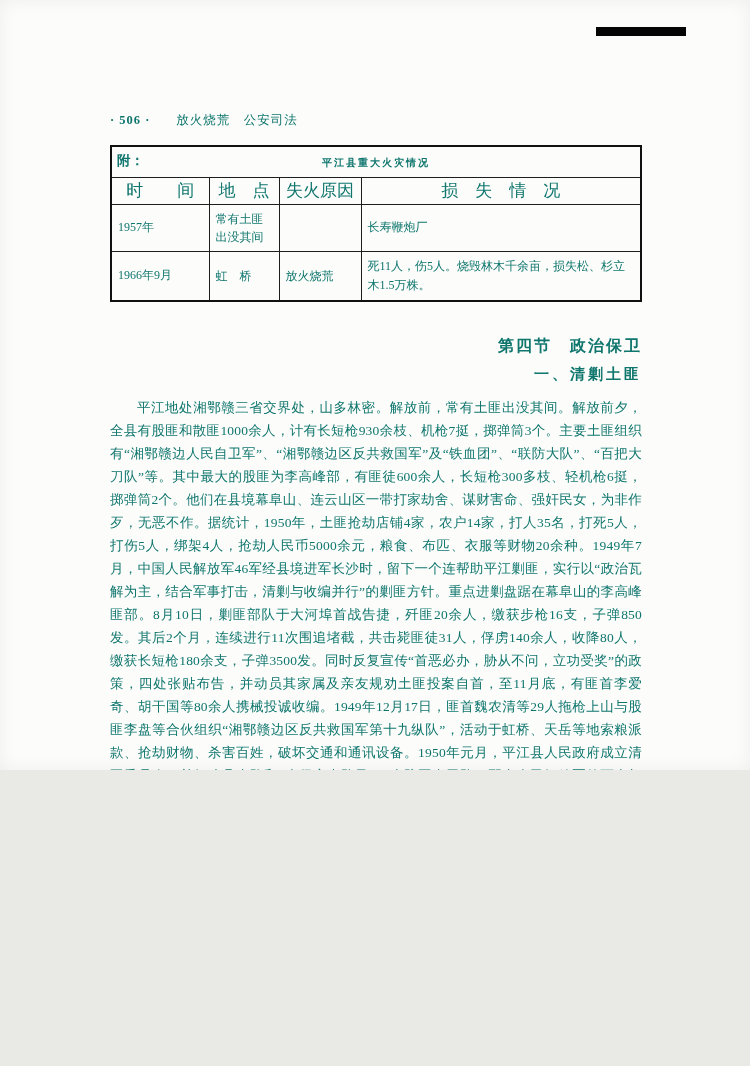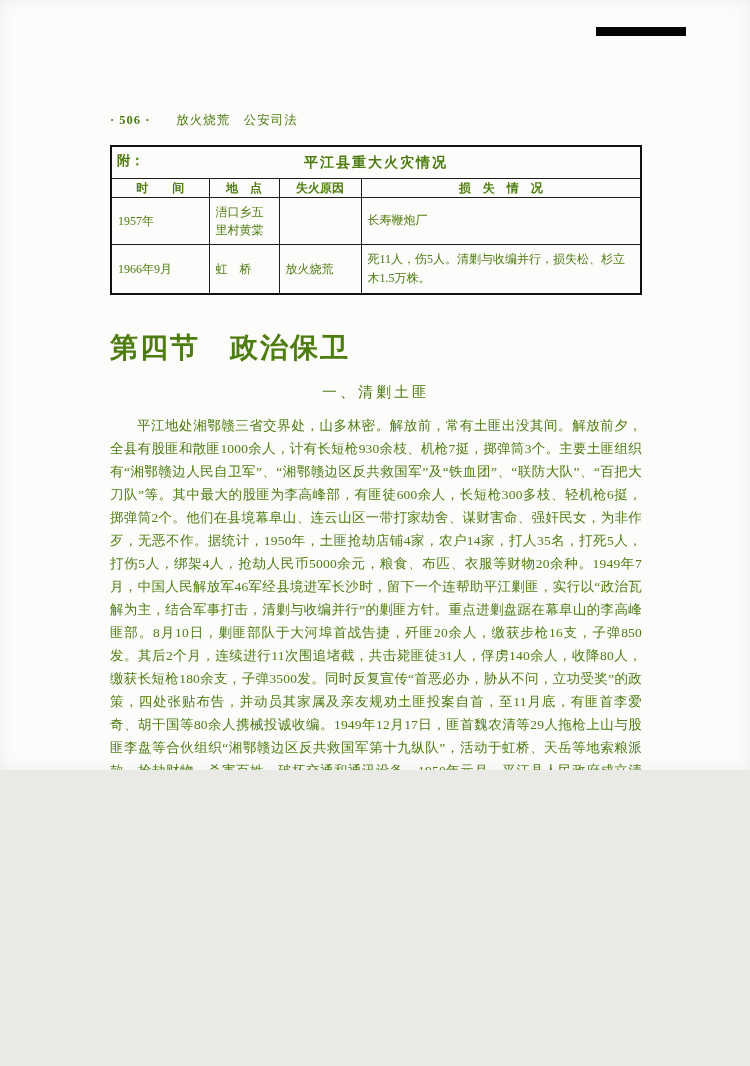--- a/index.html
+++ b/index.html
@@ -3,21 +3,21 @@
 <meta charset="utf-8">
 <style>
   html,body{margin:0;padding:0;background:#e9e9e6;}
   .page{
     position:relative;
     width:750px;height:770px;
     margin:0 auto;
     background:#fcfcfa;
     box-shadow:inset 0 0 18px rgba(0,0,0,0.06);
     font-family:"Liberation Serif","DejaVu Serif",serif;
-    color:#4d7c0f;
+    color:#0f766e;
     overflow:hidden;
   }
   .scan-bar{
     position:absolute;top:27px;right:64px;
     width:90px;height:9px;background:#050505;
   }
   .content{
     position:absolute;left:110px;top:112px;width:532px;
   }
   .running-header{
@@ -36,42 +36,42 @@
     padding:5px 6px;
     vertical-align:middle;
     text-align:left;
   }
   table.fire-table{border:2px solid #111;}
   .caption-cell{position:relative;height:20px;text-align:center !important;}
   .cap-label{
     position:absolute;left:5px;top:4px;
     font-weight:bold;font-size:13.5px;
   }
-  .cap-title{font-weight:bold;font-size:14px;letter-spacing:2px;}
+  .cap-title{font-weight:bold;font-size:10px;letter-spacing:2px;}
   tr.head-row th{
-    text-align:center;font-weight:bold;font-size:12px;
+    text-align:center;font-weight:normal;font-size:17px;
     padding:0 2px;
   }
   col.c-time{width:98px;}
   col.c-place{width:70px;}
   col.c-cause{width:82px;}
   col.c-loss{width:auto;}
   td.loss{line-height:1.6;}
   td.time{line-height:1.7;}
   
   .section-title{
     margin-top:34px;
-    text-align:left;
-    font-size:28px;font-weight:bold;
+    text-align:right;
+    font-size:16px;font-weight:bold;
     letter-spacing:2px;
   }
   .sub-title{
-    margin-top:16px;
-    text-align:center;
-    font-size:15px;font-weight:normal;
+    margin-top:8px;
+    text-align:right;
+    font-size:15px;font-weight:bold;
     letter-spacing:3px;
   }
   
   .body-text{margin-top:12px;}
   .body-text p{
     margin:0;
     text-indent:2em;
     font-size:13.5px;
     line-height:23px;
     letter-spacing:0.2px;
@@ -107,29 +107,29 @@
         </td>
       </tr>
       <tr class="head-row">
         <th>时　　间</th>
         <th>地　点</th>
         <th>失火原因</th>
         <th>损　失　情　况</th>
       </tr>
       <tr>
         <td class="time">1957年</td>
-        <td class="place">浯口乡五里村黄棠</td>
+        <td class="place">常有土匪出没其间</td>
         <td class="cause"></td>
         <td class="loss">长寿鞭炮厂</td>
       </tr>
       <tr>
         <td class="time">1966年9月</td>
         <td class="place">虹　桥</td>
         <td class="cause">放火烧荒</td>
-        <td class="loss">死11人，伤5人。清剿与收编并行，损失松、杉立木1.5万株。</td>
+        <td class="loss">死11人，伤5人。烧毁林木千余亩，损失松、杉立木1.5万株。</td>
       </tr>
     </tbody>
       </table>
 
     <div class="section-title">第四节　政治保卫</div>
     <div class="sub-title">一、清剿土匪</div>
 
     <div class="body-text">
       <p>平江地处湘鄂赣三省交界处，山多林密。解放前，常有土匪出没其间。解放前夕，全县有股匪和散匪1000余人，计有长短枪930余枝、机枪7挺，掷弹筒3个。主要土匪组织有“湘鄂赣边人民自卫军”、“湘鄂赣边区反共救国军”及“铁血团”、“联防大队”、“百把大刀队”等。其中最大的股匪为李高峰部，有匪徒600余人，长短枪300多枝、轻机枪6挺，掷弹筒2个。他们在县境幕阜山、连云山区一带打家劫舍、谋财害命、强奸民女，为非作歹，无恶不作。据统计，1950年，土匪抢劫店铺4家，农户14家，打人35名，打死5人，打伤5人，绑架4人，抢劫人民币5000余元，粮食、布匹、衣服等财物20余种。1949年7月，中国人民解放军46军经县境进军长沙时，留下一个连帮助平江剿匪，实行以“政治瓦解为主，结合军事打击，清剿与收编并行”的剿匪方针。重点进剿盘踞在幕阜山的李高峰匪部。8月10日，剿匪部队于大河埠首战告捷，歼匪20余人，缴获步枪16支，子弹850发。其后2个月，连续进行11次围追堵截，共击毙匪徒31人，俘虏140余人，收降80人，缴获长短枪180余支，子弹3500发。同时反复宣传“首恶必办，胁从不问，立功受奖”的政策，四处张贴布告，并动员其家属及亲友规劝土匪投案自首，至11月底，有匪首李爱奇、胡干国等80余人携械投诚收编。1949年12月17日，匪首魏农清等29人拖枪上山与股匪李盘等合伙组织“湘鄂赣边区反共救国军第十九纵队”，活动于虹桥、天岳等地索粮派款、抢劫财物、杀害百姓，破坏交通和通讯设备。1950年元月，平江县人民政府成立清匪委员会，并组建县大队和4个保安中队及155个防匪自卫队，配合人民解放军的两个加强连，重点围剿虹桥、天岳等地土匪。至7月底，全县股匪基本消灭，共击毙121人，俘虏386人，收编730人。但尚有少数顽匪，遁入深山老林，凭借天险，负隅顽抗。</p>
 

